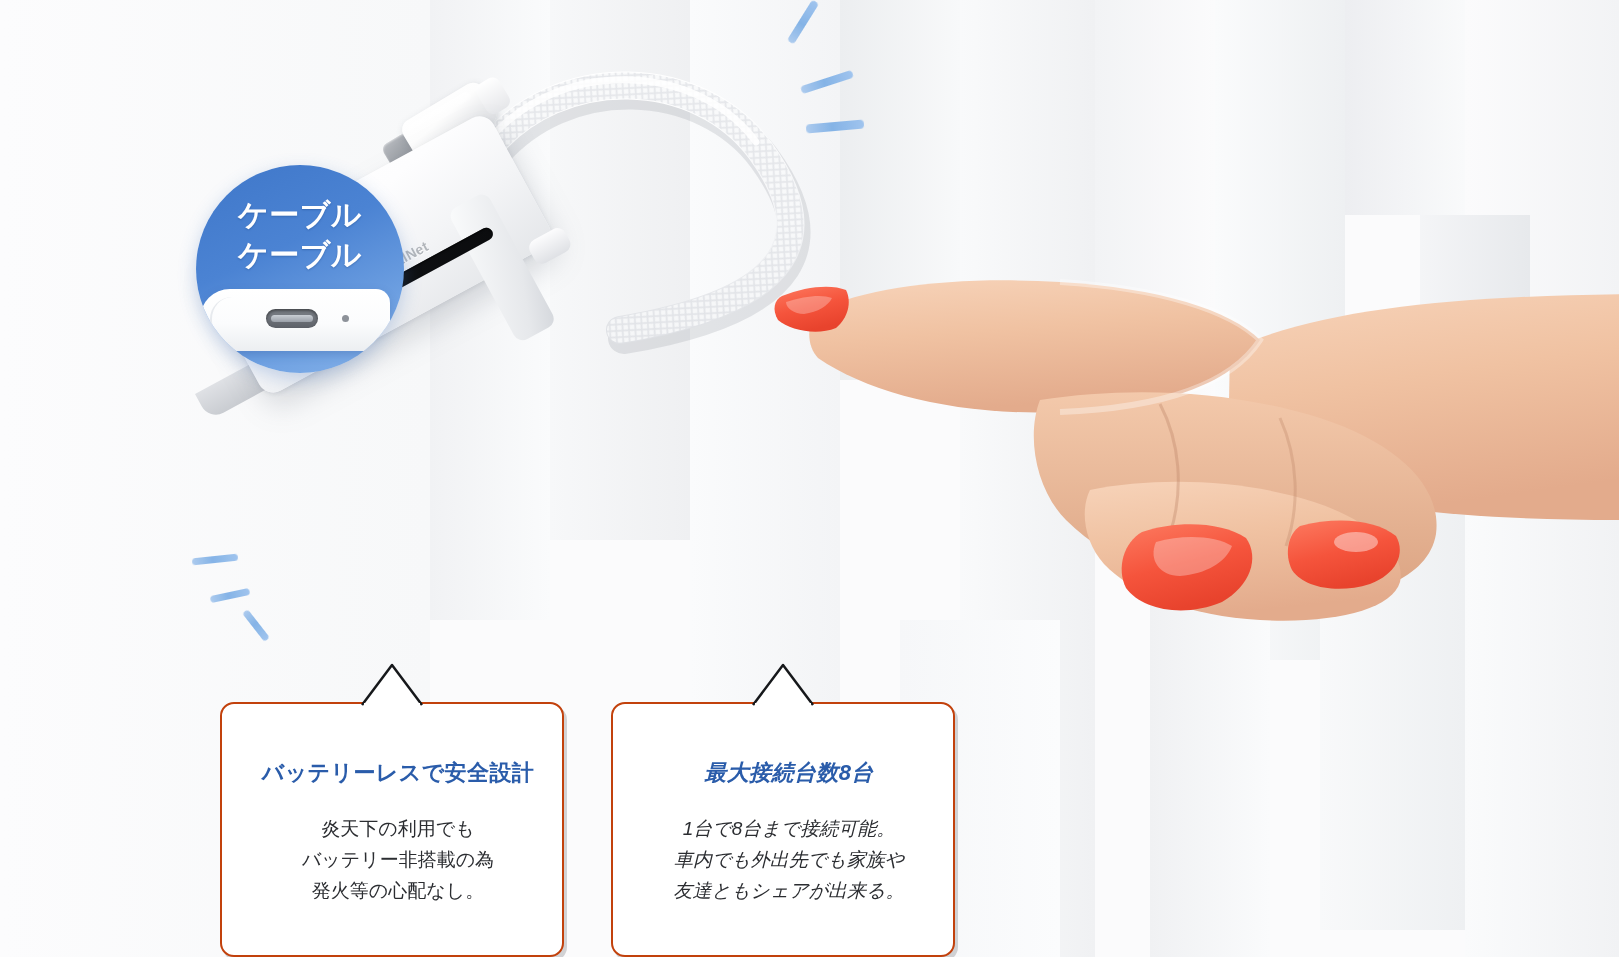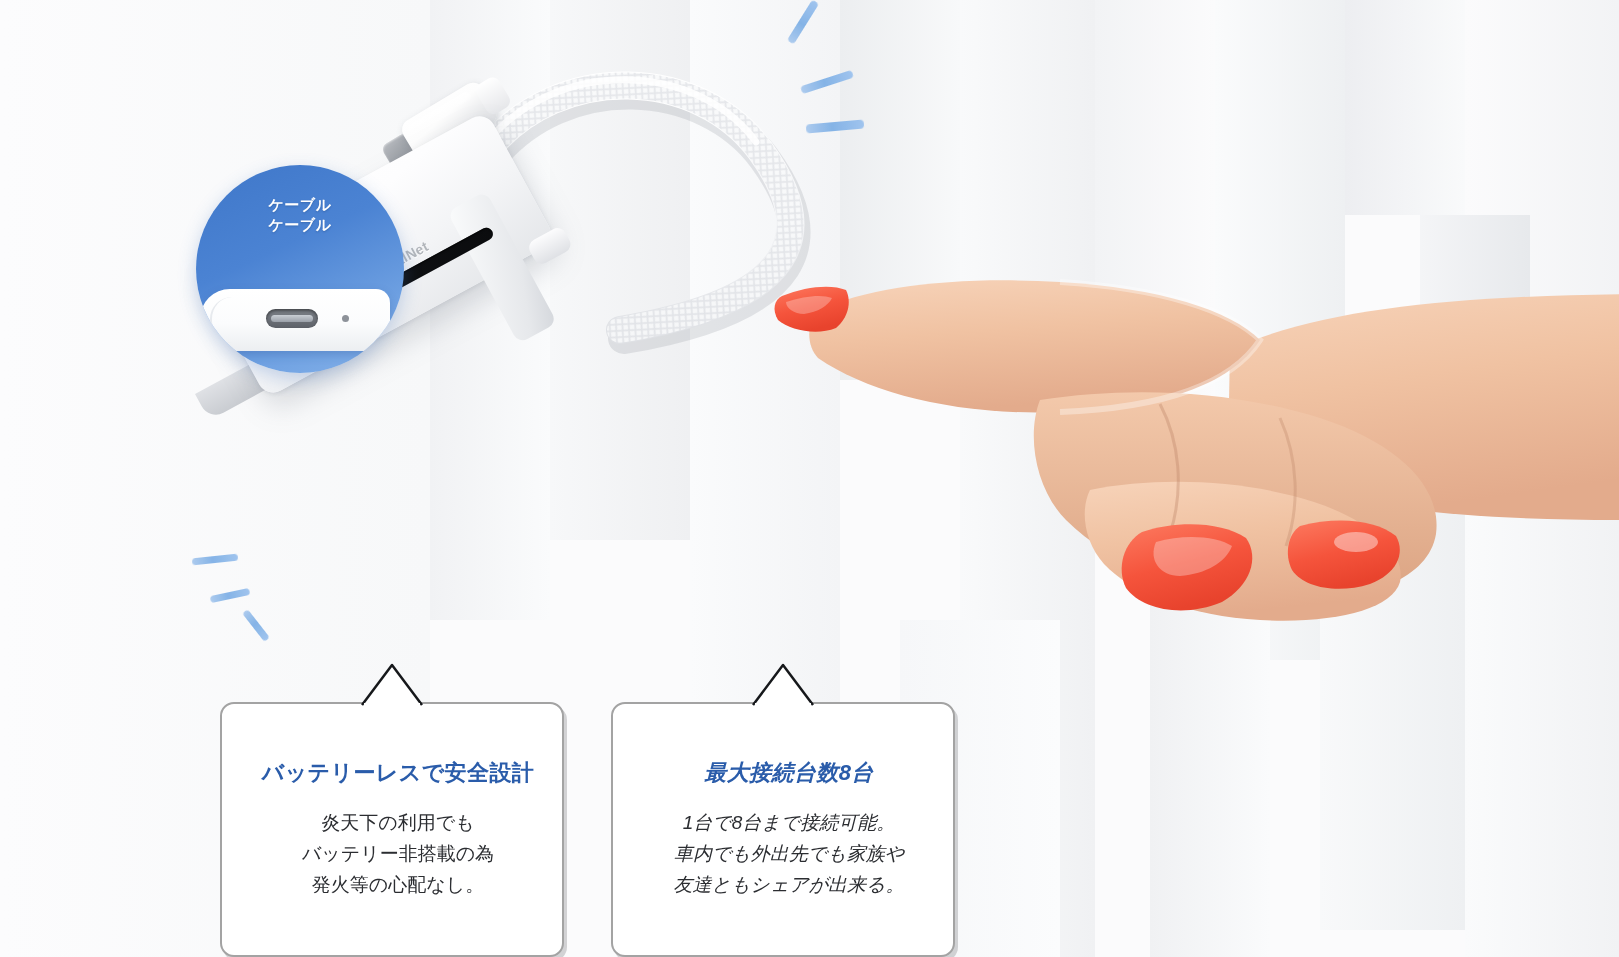--- a/index.html
+++ b/index.html
@@ -98,21 +98,21 @@
 
   
   #zoom-circle{
     position:absolute;left:196px;top:165px;width:208px;height:208px;border-radius:50%;
     background:linear-gradient(155deg,#3f77c9 0%,#4b83d3 40%,#6fa1e2 75%,#85b2e9 100%);
     overflow:hidden;
     box-shadow:0 6px 18px rgba(60,110,185,.28);
   }
   #zoom-circle .zc-title{
     position:absolute;left:0;right:0;top:30px;text-align:center;
-    color:#ffffff;font-size:15px;font-weight:700;line-height:1.32;
+    color:#ffffff;font-size:30px;font-weight:700;line-height:1.32;
     letter-spacing:.5px;text-shadow:0 1px 2px rgba(20,60,120,.35);
   }
   #zoom-circle .zc-device{
     position:absolute;left:4px;bottom:22px;width:190px;height:62px;
     border-radius:30px 14px 14px 30px;
     background:linear-gradient(180deg,#ffffff 0%,#fbfcfd 55%,#eceef1 100%);
     box-shadow:0 4px 10px rgba(30,70,140,.25);
   }
   #zoom-circle .zc-port{
     position:absolute;left:66px;top:20px;width:52px;height:19px;border-radius:10px;
@@ -133,37 +133,37 @@
   }
 
   
   #hand{position:absolute;left:760px;top:190px;width:870px;height:520px;}
 
   
   #callouts{position:absolute;left:0;top:668px;width:1619px;height:289px;}
   .callout{
     position:absolute;top:34px;width:344px;height:255px;
     background:#ffffff;
-    border:2px solid #a3a3a3;
+    border:2px solid #c2410c;
     border-radius:14px;
     box-sizing:border-box;
     box-shadow:3px 4px 0 rgba(25,28,32,.18);
     padding-left:12px;
   }
   .callout .tail-line{
     position:absolute;left:50%;top:-40px;margin-left:-30px;
     width:60px;height:42px;
     overflow:visible;
   }
   .callout h3{
     margin:0;padding:54px 14px 0;text-align:center;
     color:#2a5caa;font-size:22px;font-weight:700;letter-spacing:.4px;
   }
   .callout p{
-    margin:2px;padding:18px 18px 0;text-align:center;
+    margin:8px;padding:18px 18px 0;text-align:center;
     color:#2b2d31;font-size:19px;font-weight:400;line-height:1.62;
     white-space:pre-line;
   }
   .callout.c1{left:220px;}
   .callout.c2{left:611px;font-style:italic;}
   .callout.c3{left:1002px;}
 </style>
 </head>
 <body>
 

